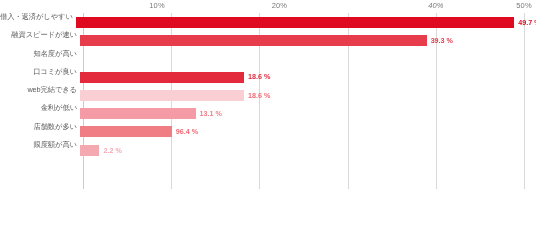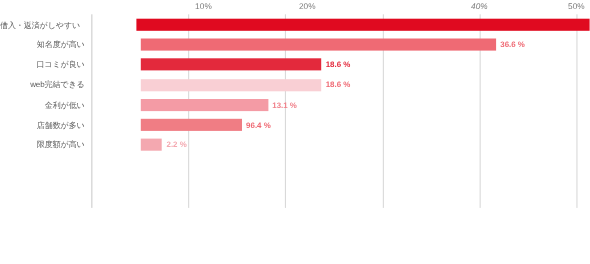--- a/index.html
+++ b/index.html
@@ -68,22 +68,21 @@
     position: absolute;
     left: 0;
     top: 13px;
     width: 536px;
     height: 176px;
   }
   .row {
     position: relative;
     height: 18.3px;
     display: flex;
-    align-items: center;
-    gap: 48px;
+    align-items: flex-start;
   }
   .cat-label {
     width: 80px;
     text-align: right;
     padding-right: 3px;
     font-size: 7.3px;
     color: #5a5a5a;
     white-space: nowrap;
     line-height: 1;
     letter-spacing: -0.1px;
@@ -108,21 +107,21 @@
     white-space: nowrap;
     line-height: 1;
   }
 </style>
 </head>
 <body>
 
 <div id="chart">
 
   <div class="ticks">
-      <div class="tick-label" style="left: 102px;">10%</div>
+      <div class="tick-label" style="left: 74px;">10%</div>
       <div class="tick-label" style="left: 176.4px; padding-left: 40px;">20%</div>
       <div class="tick-label" style="left: 264.6px; margin-top: 36px;">30%</div>
       <div class="tick-label" style="left: 352.8px; font-style: italic;">40%</div>
       <div class="tick-label" style="left: 441px;">50%</div>
     </div>
 
   <div class="plot">
     <div class="axis-line"></div>
     <div class="gridlines">
         <div class="gridline" style="left: 88.2px;"></div>
@@ -135,25 +134,28 @@
 
   <div class="rows">
       <div class="row">
         <div class="cat-label">借入・返済がしやすい</div>
         <div class="bar-wrap">
           <div class="bar" style="width: 438.354px; background: rgb(224, 10, 32);"></div>
           <div class="bar-value" style="color: rgb(224, 10, 32);">49.7 %</div>
         </div>
       </div>
       <div class="row">
+        <div class="cat-label">融資スピードが速い</div>
+        <div class="bar-wrap">
+          <div class="bar" style="width: 346.626px; background: rgb(231, 60, 76);"></div>
+          <div class="bar-value" style="color: rgb(231, 60, 76);">39.3 %</div>
+        </div>
+      </div>
+      <div class="row">
         <div class="cat-label">知名度が高い</div>
-        <div class="bar-wrap">
-          <div class="bar" style="width: 322.812px; background: rgb(239, 106, 116);"></div>
-          <div class="bar-value" style="color: rgb(239, 106, 116);">36.6 %</div>
-        </div>
       </div>
       <div class="row">
         <div class="cat-label">口コミが良い</div>
         <div class="bar-wrap">
           <div class="bar" style="width: 164.052px; background: rgb(227, 41, 60);"></div>
           <div class="bar-value" style="color: rgb(227, 41, 60);">18.6 %</div>
         </div>
       </div>
       <div class="row">
         <div class="cat-label">web完結できる</div>

